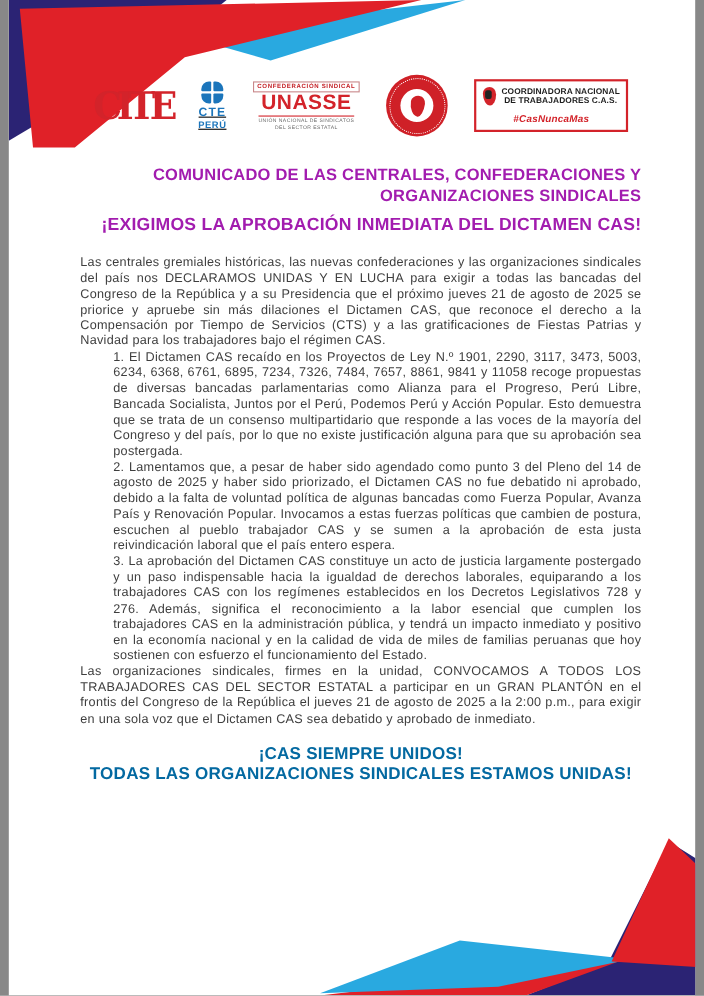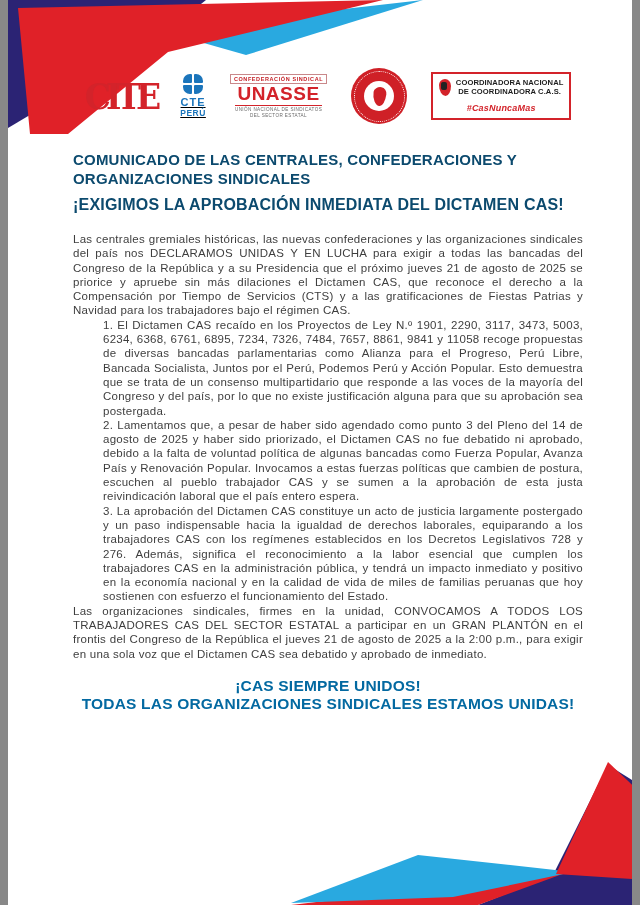--- a/index.html
+++ b/index.html
@@ -42,21 +42,21 @@
 
   .casbox{border:2.5px solid #d3232a;background:#fff;padding:5px 8px 4px;display:flex;flex-direction:column;align-items:center;width:120px;}
   .casbox-row{display:flex;align-items:center;gap:5px;}
   .fist{width:12px;height:17px;background:#d3232a;border-radius:50% 50% 45% 55%/35% 40% 60% 65%;position:relative;flex:0 0 auto;}
   .fist::after{content:"";position:absolute;left:2.5px;top:3px;width:6px;height:8px;background:#222;border-radius:2px;}
   .cas-lines{display:flex;flex-direction:column;}
   .cas-l{color:#1d1d1d;font-weight:bold;font-size:7.6px;line-height:8.6px;letter-spacing:.1px;white-space:nowrap;}
   .cas-tag{color:#d3232a;font-weight:bold;font-style:italic;font-size:9px;line-height:11px;margin-top:7px;letter-spacing:.2px;}
 
   
-  .headline{margin-top:22px;text-align:left;color:#0c4a6e;font-weight:bold;}
+  .headline{margin-top:22px;text-align:right;color:#a21caf;font-weight:bold;}
   .headline-main{font-size:15px;line-height:19px;letter-spacing:.2px;}
   .headline-sub{font-size:16px;line-height:20px;margin-top:7px;letter-spacing:.2px;}
 
   
   .bodytext{margin-top:17px;color:#3e3e3e;font-size:11.5px;line-height:14.3px;letter-spacing:.25px;text-align:justify;}
   .bodytext p{margin:0;}
   .item{margin-top:13px;padding-left:30px;}
   .closing{margin-top:13px;}
 
   
@@ -113,21 +113,21 @@
             <span class="peru-map"></span>
           </div>
         </div>
       </div>
 
       <div class="logo casbox">
         <div class="casbox-row">
           <span class="fist"></span>
           <span class="cas-lines">
             <span class="cas-l">COORDINADORA NACIONAL</span>
-            <span class="cas-l">DE COORDINADORA C.A.S.</span>
+            <span class="cas-l">DE TRABAJADORES C.A.S.</span>
           </span>
         </div>
         <span class="cas-tag">#CasNuncaMas</span>
       </div>
 
     </div>
 
     <div class="headline">
       <div class="headline-main">COMUNICADO DE LAS CENTRALES, CONFEDERACIONES Y ORGANIZACIONES SINDICALES</div>
       <div class="headline-sub">¡EXIGIMOS LA APROBACIÓN INMEDIATA DEL DICTAMEN CAS!</div>

